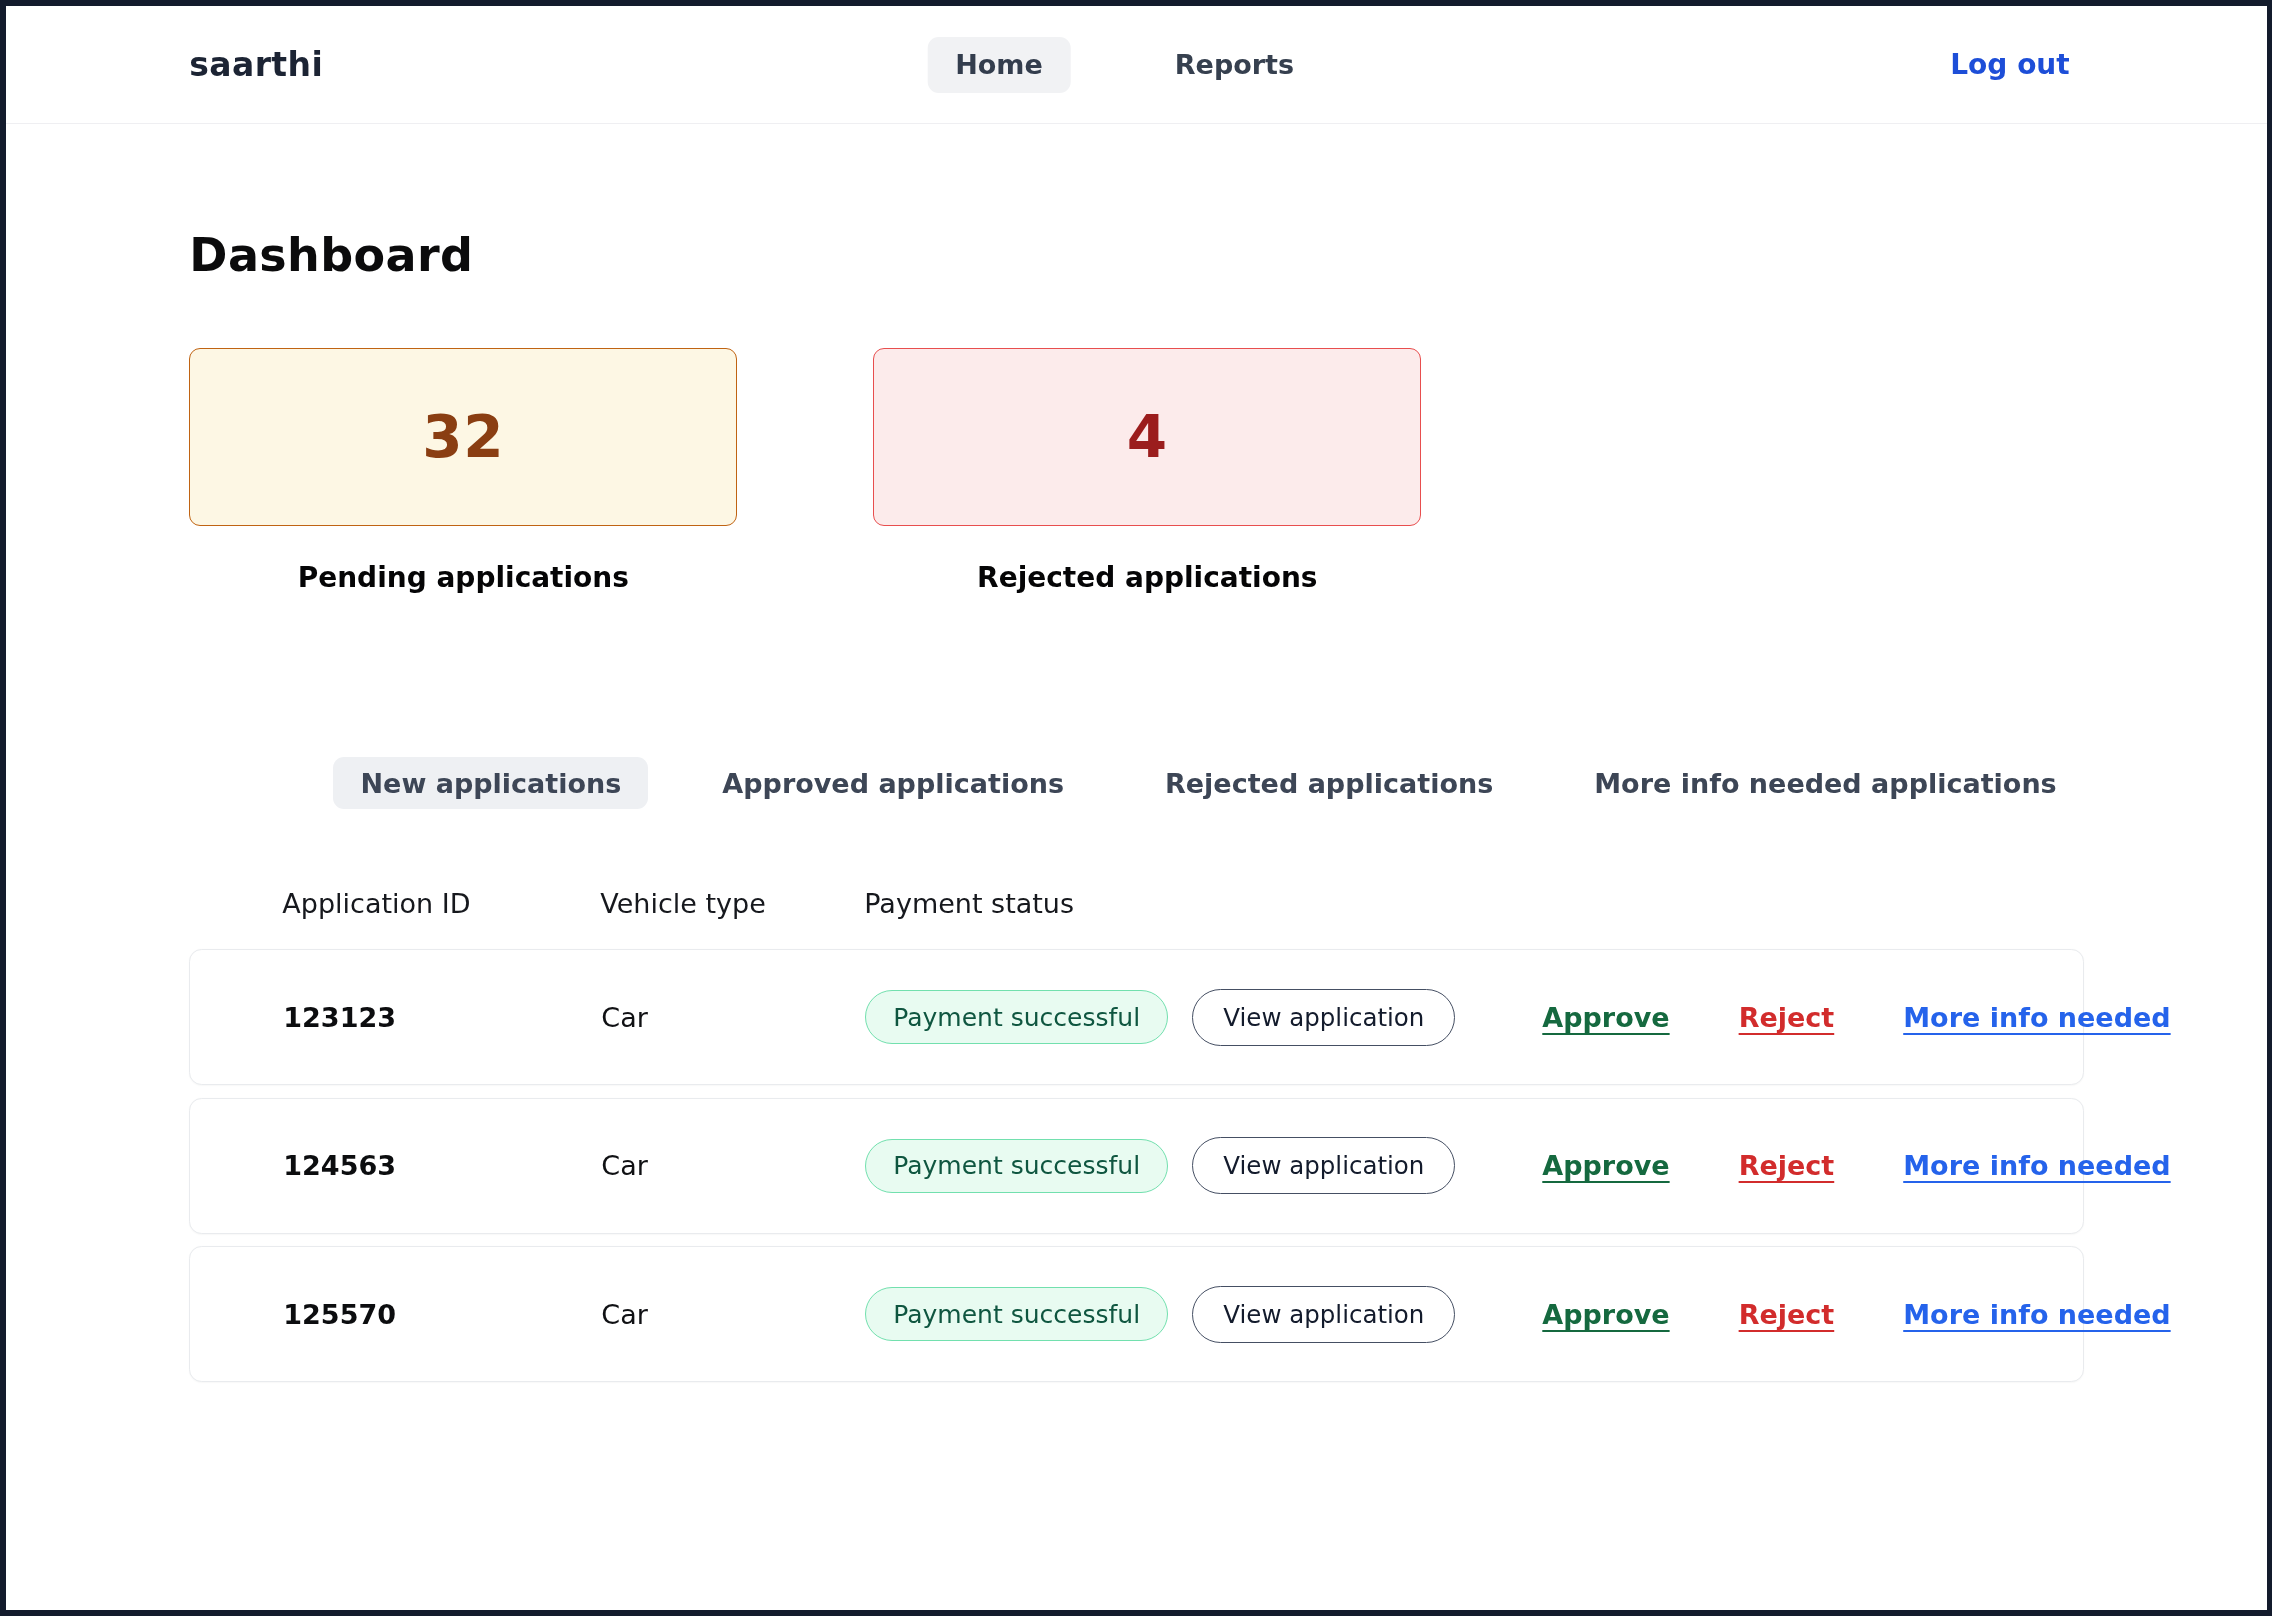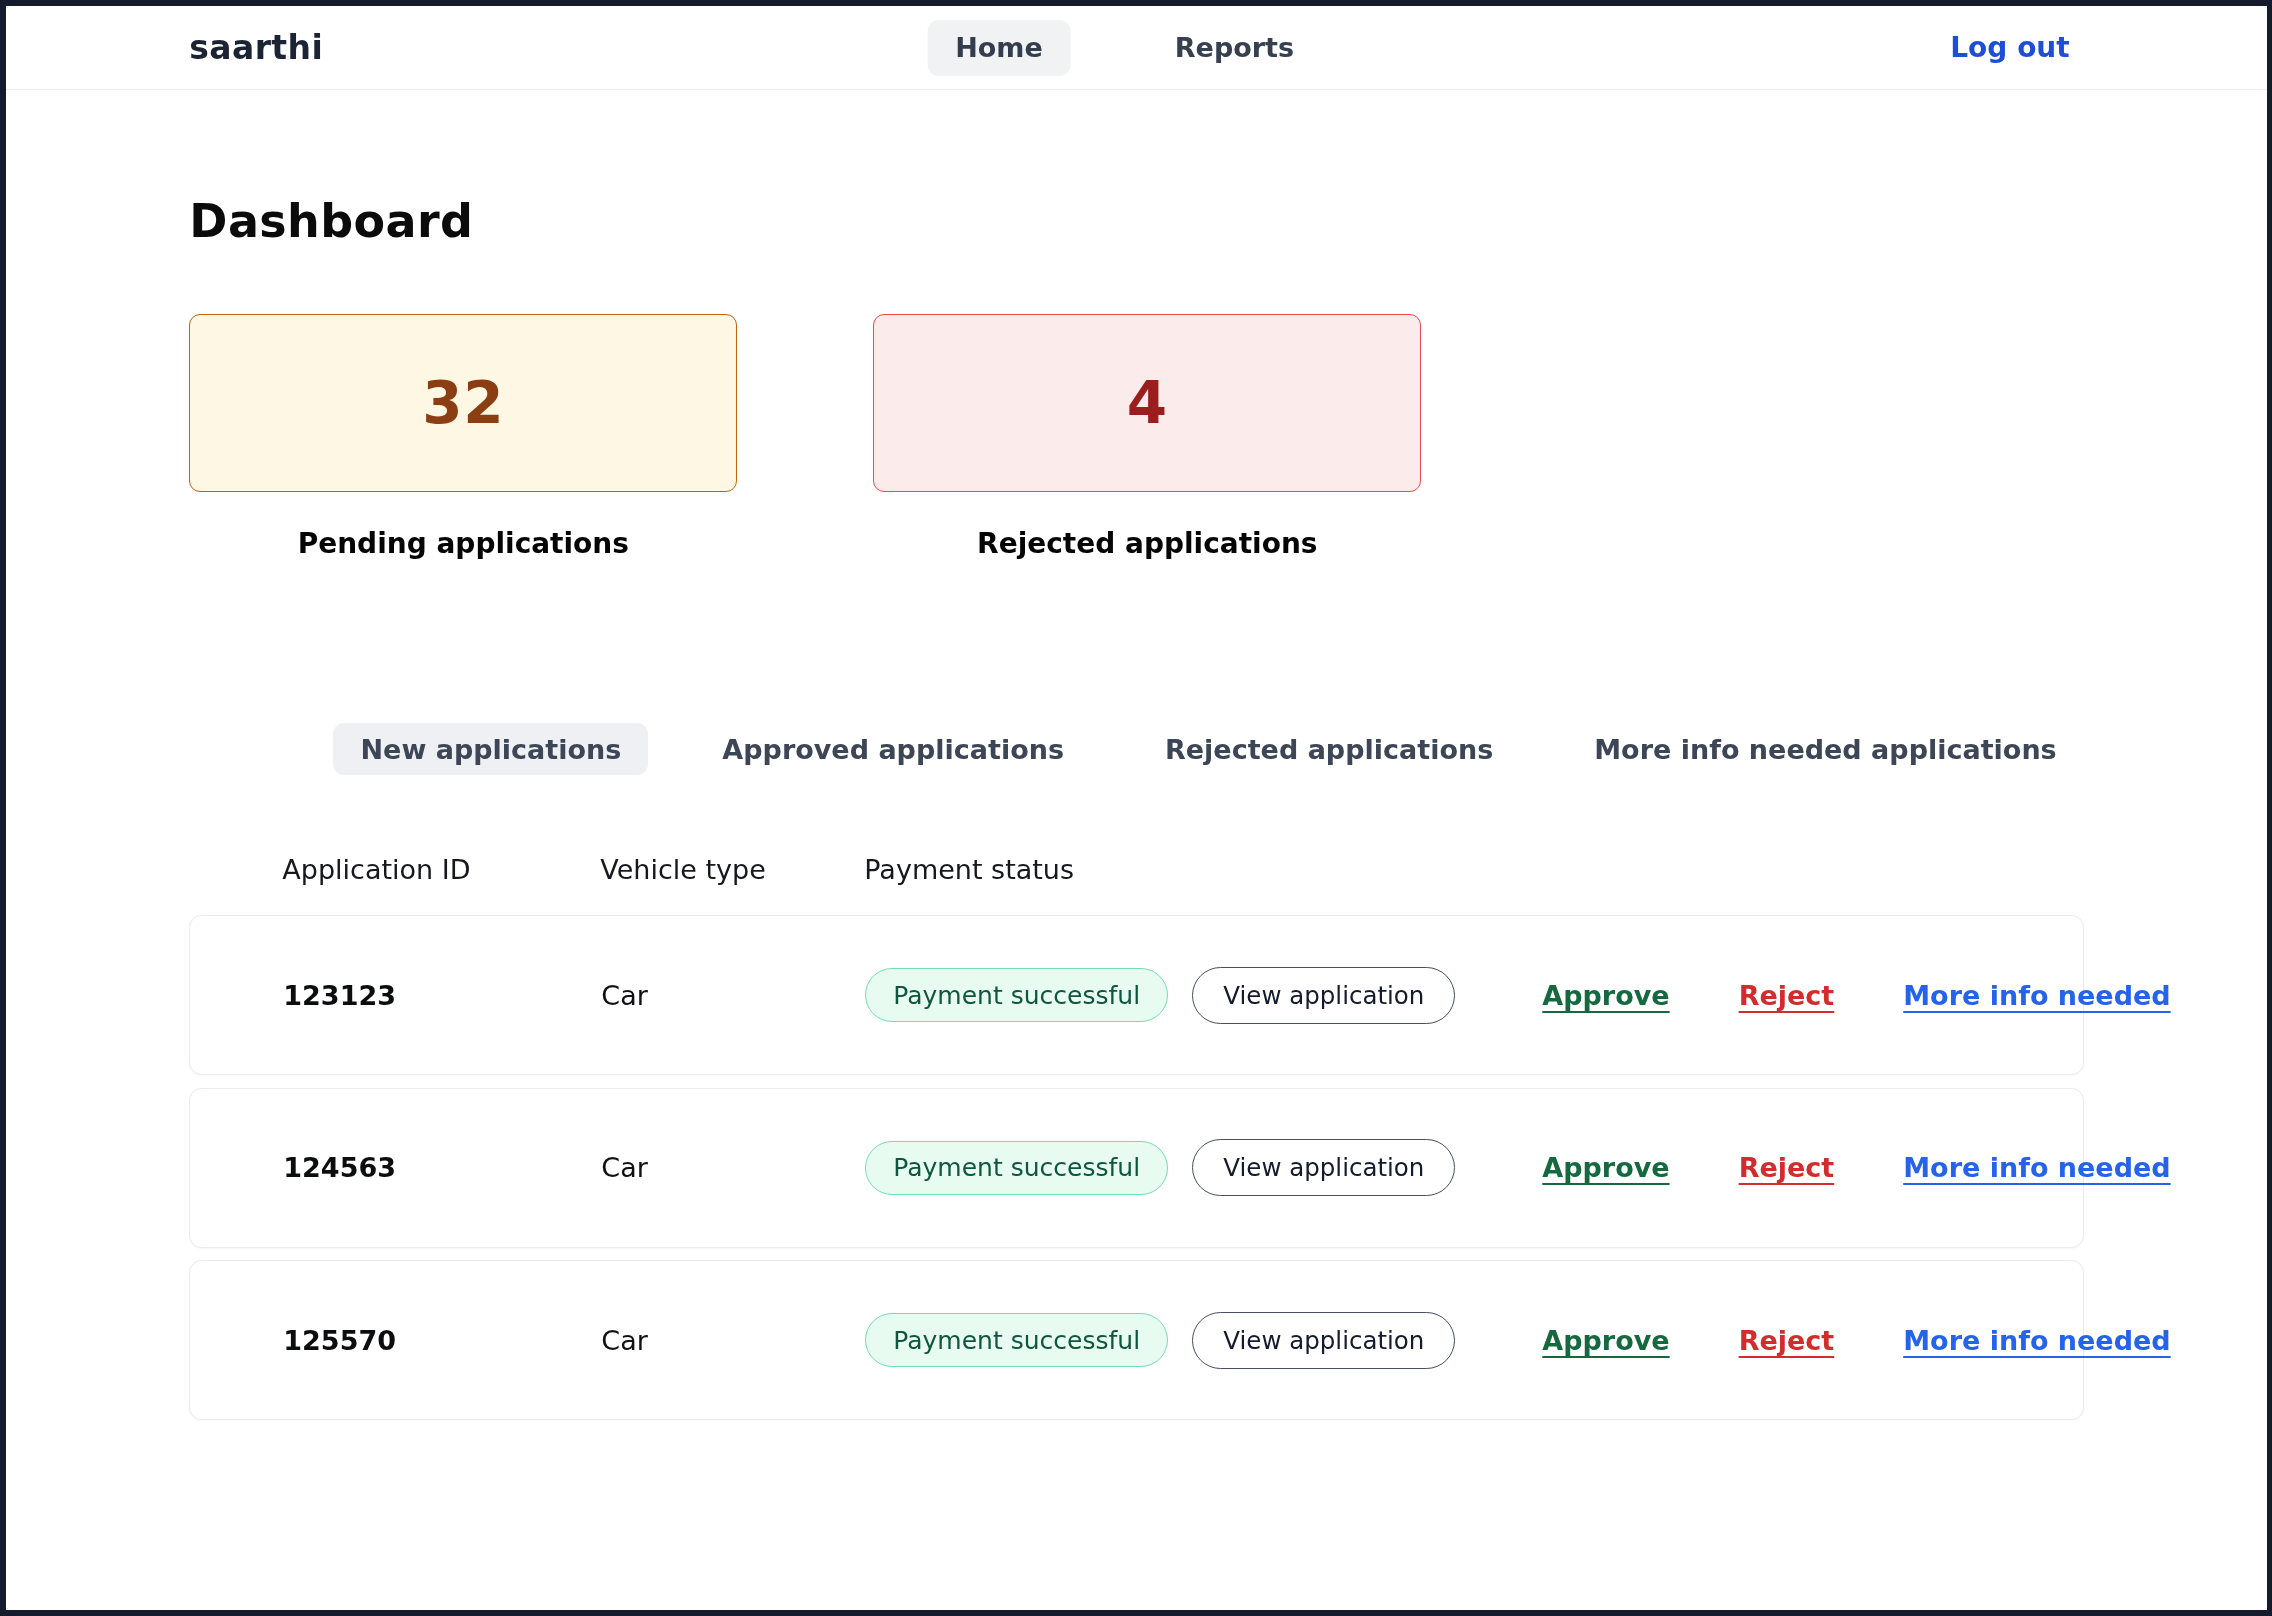--- a/index.html
+++ b/index.html
@@ -16,21 +16,21 @@
   }
   .page {
     width: 100%; height: 100%;
     background: #ffffff;
     overflow: hidden;
   }
 
   
   .topnav {
     position: relative;
-    height: 84px;
+    height: 118px;
     display: flex; align-items: center;
     padding: 0 197px 0 183px;
     border-bottom: 1.6px solid #efeff2;
     background: #fff;
   }
   .brand {
     font-size: 33px; font-weight: 700; color: #1c2434; letter-spacing: 0.4px;
   }
   .nav-center {
     position: absolute; left: 50%; top: 50%;
@@ -94,21 +94,21 @@
   .table { margin-top: 79px; }
   .thead, .row {
     display: grid;
     grid-template-columns: 318px 264px 327px 350px 1fr;
     align-items: center;
     padding-left: 93px;
   }
   .thead { margin-bottom: 30px; }
   .th { font-size: 27px; font-weight: 500; color: #16181d; }
   .row {
-    height: 160px;
+    height: 136px;
     border: 1.6px solid #e9ebee;
     border-radius: 12.6px;
     background: #fff;
     margin-bottom: 12.6px;
     box-shadow: 0 0.8px 1.6px rgba(20,26,43,0.03);
   }
   .cell-id { font-size: 27px; font-weight: 700; color: #0c0d0f; }
   .cell-vehicle { font-size: 27px; font-weight: 400; color: #101114; }
   .status-pill {
     display: inline-flex; align-items: center; justify-content: center;

